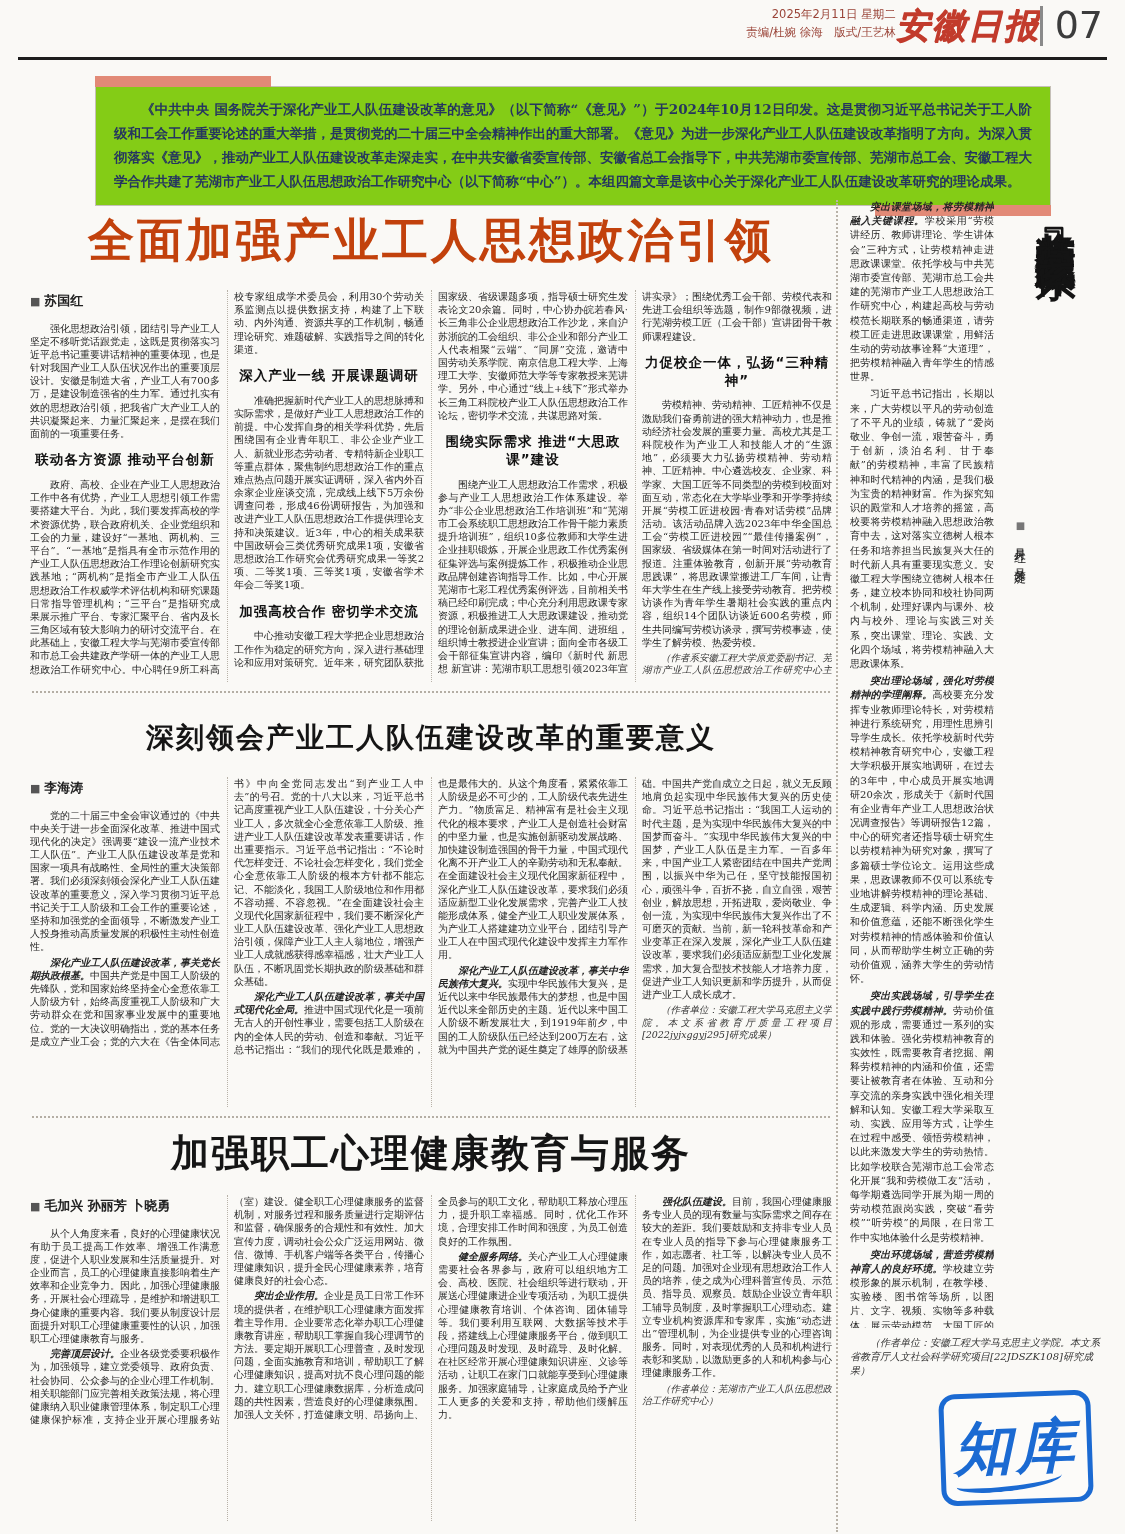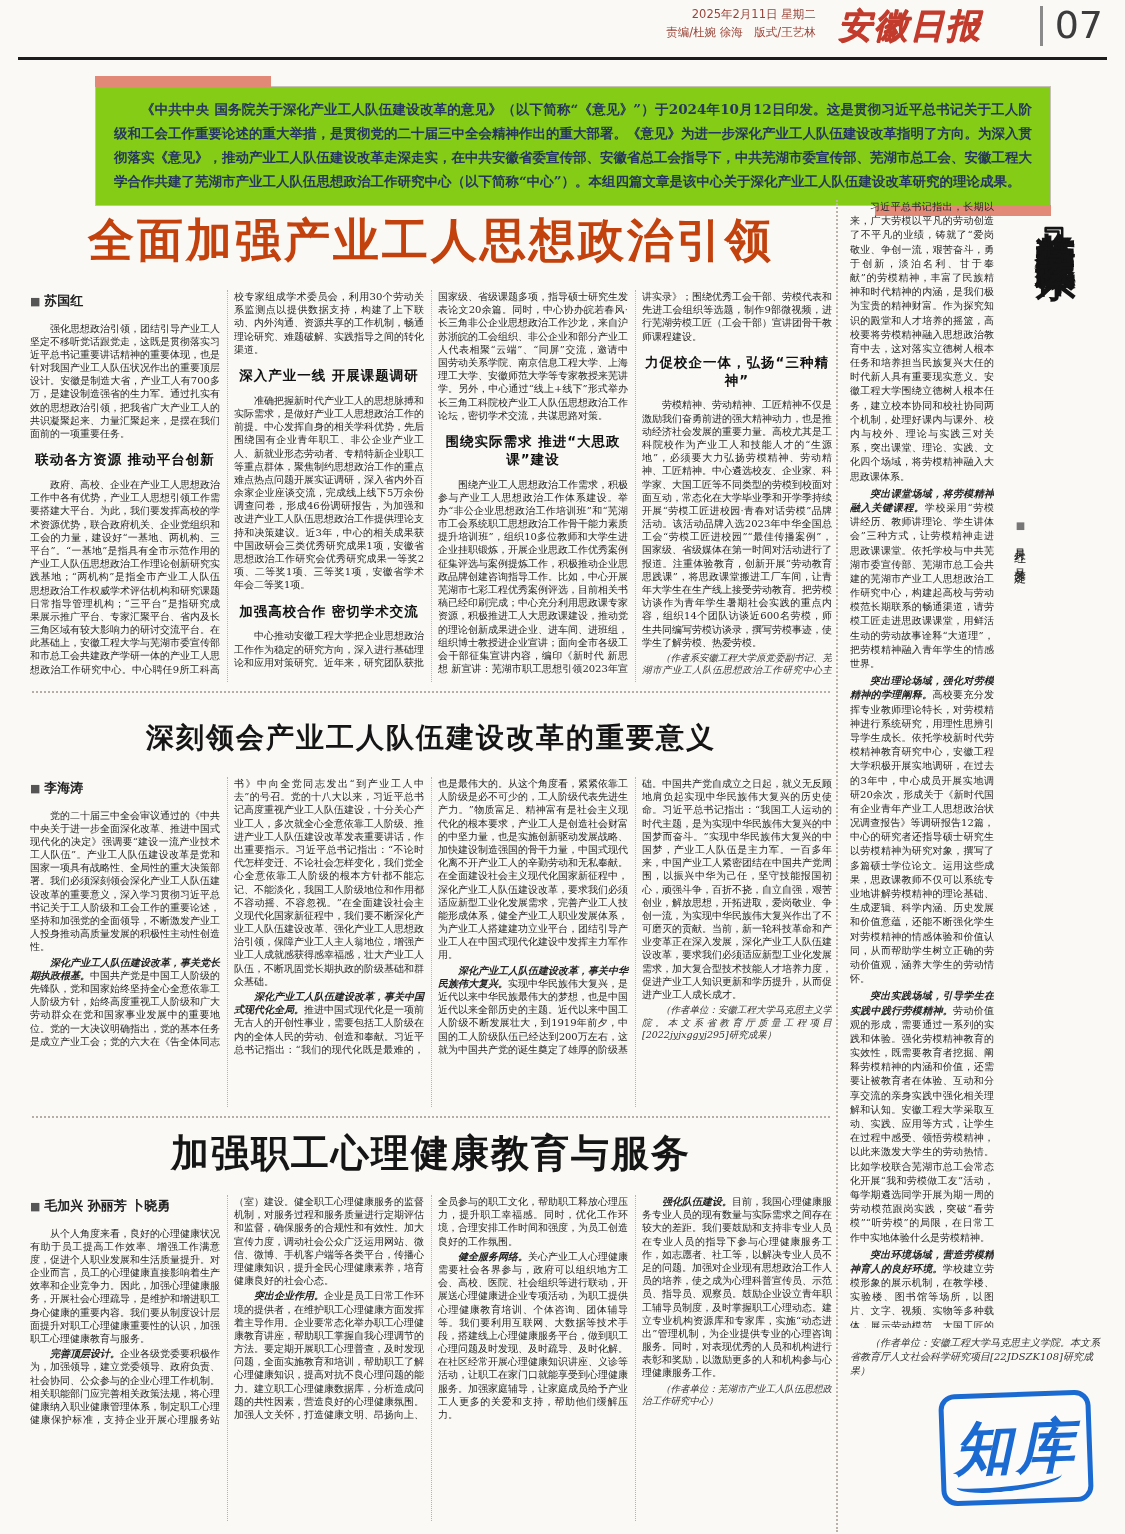--- a/index.html
+++ b/index.html
@@ -1,27 +1,27 @@
 <!DOCTYPE html>
 <html><head>
 <meta charset="utf-8">
 <style>
   * { box-sizing: border-box; margin: 0; padding: 0; }
   body { background:#e8e6e2; font-family:"DejaVu Serif","Liberation Serif",serif; }
   .page { position:relative; width:1125px; height:1534px; background:#faf9f6; margin:0 auto; overflow:hidden; }
 
   
-  .masthead-row { position:absolute; top:6px; right:22px; display:flex; align-items:flex-end; gap:22px; }
+  .masthead-row { position:absolute; top:6px; right:22px; display:flex; align-items:flex-end; gap:0; }
   .pub-info { text-align:right; color:#9a4438; font-size:11.5px; line-height:1.55;
               font-family:"DejaVu Sans","Liberation Sans",sans-serif; padding-bottom:4px; }
   .masthead { font-family:"DejaVu Serif","Liberation Serif",serif; font-weight:900; font-style:italic;
               color:#c23b2c; font-size:34px; letter-spacing:2px; line-height:1.1; padding-bottom:2px;
               text-shadow:0.5px 0.5px 0 #c23b2c;text-align:center; }
   .pageno { font-family:"DejaVu Sans","Liberation Sans",sans-serif; font-size:38px; color:#3c3c3c;
-            border-left:3px solid #8a8a8a; padding-left:12px; line-height:1.05;margin-left:36px; }
+            border-left:3px solid #8a8a8a; padding-left:12px; line-height:1.05; }
   .top-rule { position:absolute; top:57px; left:18px; width:1089px; height:3px; background:#1d1d1d; }
 
   
   .intro { position:absolute; top:86px; left:95px; width:956px; border:1px solid #c5c0b8;
            padding:10px 18px 12px; background:#84cc16; }
   .intro::before { content:""; position:absolute; left:-1px; top:-11px; width:176px; height:11px; background:#e2englue; background:#e28a77; }
   .intro::after  { content:""; position:absolute; right:-1px; bottom:-11px; width:176px; height:11px; background:#e28a77; }
   .intro p { font-size:13.5px; line-height:1.78; font-weight:bold; color:#25365f; text-align:justify; text-indent:2em; }
 
   
@@ -143,22 +143,22 @@
     </section>
 
   </div>
 
   <aside class="side">
     <div class="side-float">
       <div class="side-authors">吴月红　吴梦婕</div>
       <div class="side-headline">将劳模精神融入『大思政课』体系</div>
     </div>
     <div class="side-body">
+        <p class="bp"><b class="lead">突出课堂场域，将劳模精神融入关键课程。</b>学校采用“劳模讲经历、教师讲理论、学生讲体会”三种方式，让劳模精神走进思政课课堂。依托学校与中共芜湖市委宣传部、芜湖市总工会共建的芜湖市产业工人思想政治工作研究中心，构建起高校与劳动模范长期联系的畅通渠道，请劳模工匠走进思政课课堂，用鲜活生动的劳动故事诠释“大道理”，把劳模精神融入青年学生的情感世界。</p>
         <p class="bp">习近平总书记指出，长期以来，广大劳模以平凡的劳动创造了不平凡的业绩，铸就了“爱岗敬业、争创一流，艰苦奋斗，勇于创新，淡泊名利、甘于奉献”的劳模精神，丰富了民族精神和时代精神的内涵，是我们极为宝贵的精神财富。作为探究知识的殿堂和人才培养的摇篮，高校要将劳模精神融入思想政治教育中去，这对落实立德树人根本任务和培养担当民族复兴大任的时代新人具有重要现实意义。安徽工程大学围绕立德树人根本任务，建立校本协同和校社协同两个机制，处理好课内与课外、校内与校外、理论与实践三对关系，突出课堂、理论、实践、文化四个场域，将劳模精神融入大思政课体系。</p>
-        <p class="bp"><b class="lead">突出课堂场域，将劳模精神融入关键课程。</b>学校采用“劳模讲经历、教师讲理论、学生讲体会”三种方式，让劳模精神走进思政课课堂。依托学校与中共芜湖市委宣传部、芜湖市总工会共建的芜湖市产业工人思想政治工作研究中心，构建起高校与劳动模范长期联系的畅通渠道，请劳模工匠走进思政课课堂，用鲜活生动的劳动故事诠释“大道理”，把劳模精神融入青年学生的情感世界。</p>
         <p class="bp"><b class="lead">突出理论场域，强化对劳模精神的学理阐释。</b>高校要充分发挥专业教师理论特长，对劳模精神进行系统研究，用理性思辨引导学生成长。依托学校新时代劳模精神教育研究中心，安徽工程大学积极开展实地调研，在过去的3年中，中心成员开展实地调研20余次，形成关于《新时代国有企业青年产业工人思想政治状况调查报告》等调研报告12篇，中心的研究者还指导硕士研究生以劳模精神为研究对象，撰写了多篇硕士学位论文。运用这些成果，思政课教师不仅可以系统专业地讲解劳模精神的理论基础、生成逻辑、科学内涵、历史发展和价值意蕴，还能不断强化学生对劳模精神的情感体验和价值认同，从而帮助学生树立正确的劳动价值观，涵养大学生的劳动情怀。</p>
         <p class="bp"><b class="lead">突出实践场域，引导学生在实践中践行劳模精神。</b>劳动价值观的形成，需要通过一系列的实践和体验。强化劳模精神教育的实效性，既需要教育者挖掘、阐释劳模精神的内涵和价值，还需要让被教育者在体验、互动和分享交流的亲身实践中强化相关理解和认知。安徽工程大学采取互动、实践、应用等方式，让学生在过程中感受、领悟劳模精神，以此来激发大学生的劳动热情。比如学校联合芜湖市总工会常态化开展“我和劳模做工友”活动，每学期遴选同学开展为期一周的劳动模范跟岗实践，突破“看劳模”“听劳模”的局限，在日常工作中实地体验什么是劳模精神。</p>
         <p class="bp"><b class="lead">突出环境场域，营造劳模精神育人的良好环境。</b>学校建立劳模形象的展示机制，在教学楼、实验楼、图书馆等场所，以图片、文字、视频、实物等多种载体，展示劳动模范、大国工匠的成长历程、出色业绩、精彩故事等，使劳模形象成为校园环境的重要元素，以润物细无声的方式传播劳模精神。寒暑假期间，学校组织学生深入挖掘、整理劳动模范的先进事迹和感人故事，编辑《劳模风采录》，制作劳动模范宣传片，并将这些内容在课堂、主题班会等场域进行宣讲，增强学生对劳动模范、劳模精神的感性认识。学校的青年讲师团在“青年说”活动中设置“青年说劳模”主题，营造弘扬劳模精神的校园文化氛围。</p>
       </div>
     <p class="side-credit">（作者单位：安徽工程大学马克思主义学院。本文系省教育厅人文社会科学研究项目[22JDSZK108]研究成果）</p>
     <div class="zhiku">
       <span>知库</span>
     </div>
   </aside>
 

